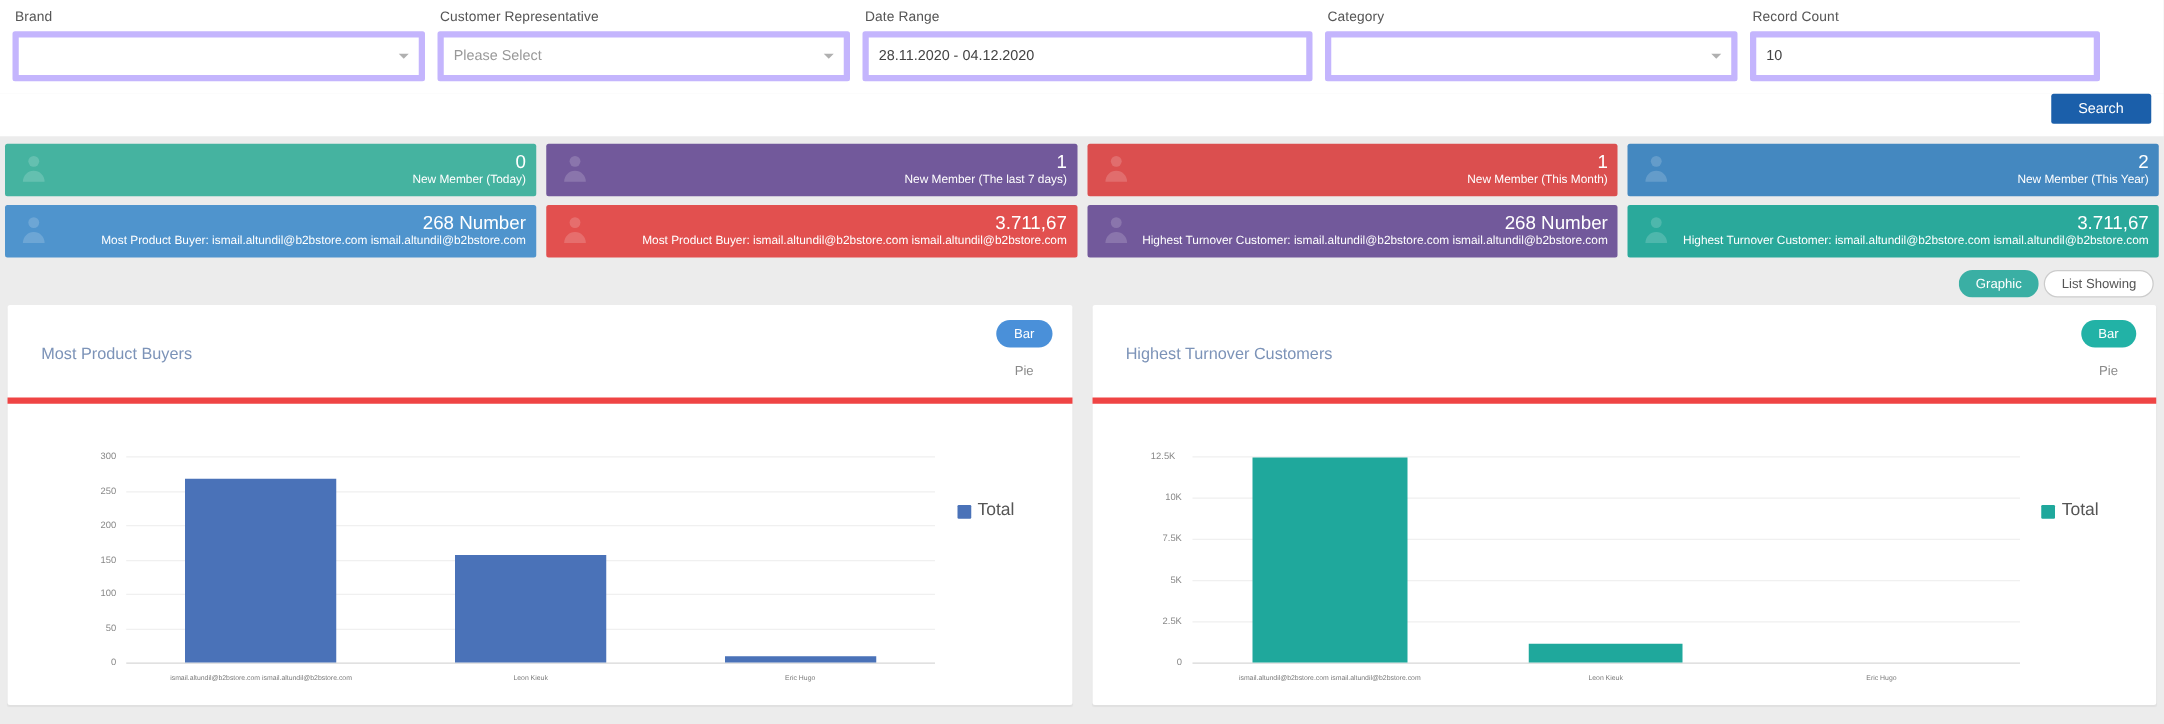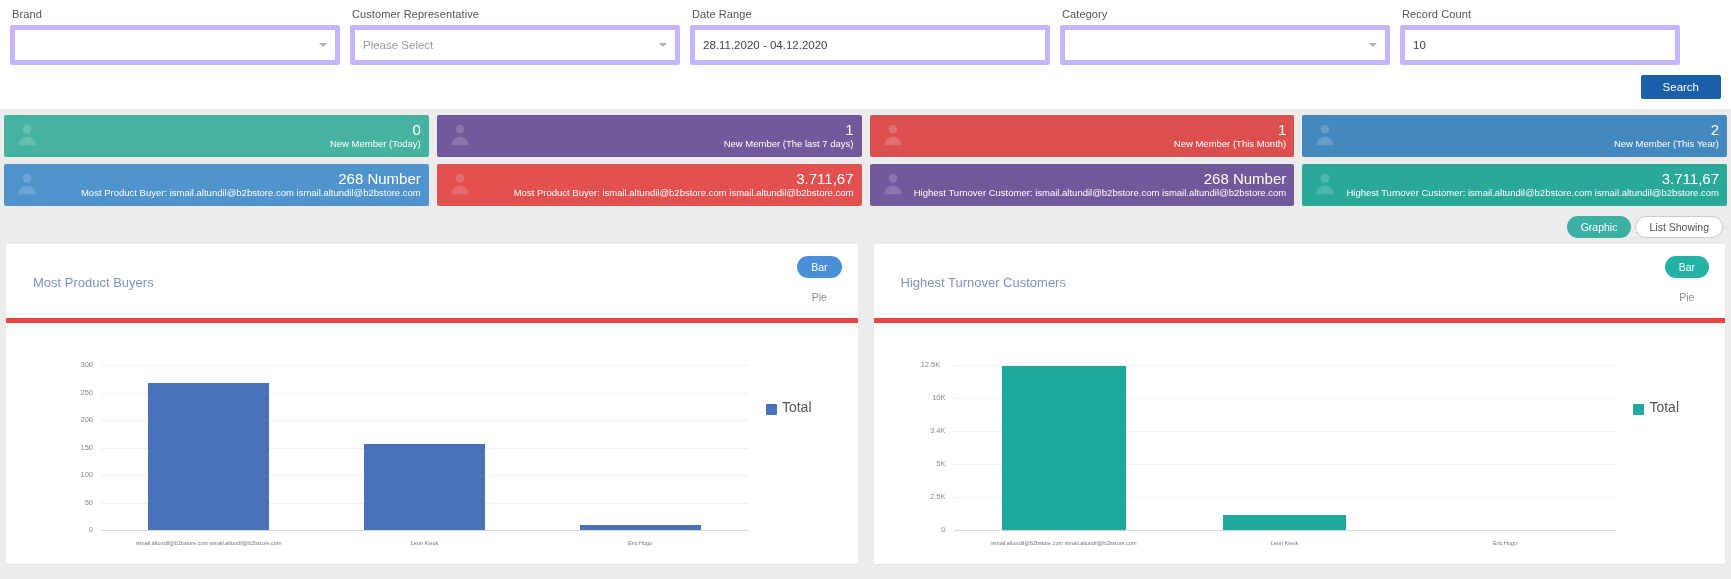--- a/index.html
+++ b/index.html
@@ -273,21 +273,21 @@
     </div>
     <div class="chart-area">
       <div class="plot" id="plot-1">
           <div class="axisline" style="left: 80px; width: 662px; top: 207px;"></div>
           <div class="ytick" style="left: 42px; top: 202px;">0</div>
           <div class="gridline" style="left: 80px; width: 662px; top: 174px;"></div>
           <div class="ytick" style="left: 42px; top: 169px;">2.5K</div>
           <div class="gridline" style="left: 80px; width: 662px; top: 141px;"></div>
           <div class="ytick" style="left: 42px; top: 136px;">5K</div>
           <div class="gridline" style="left: 80px; width: 662px; top: 108px;"></div>
-          <div class="ytick" style="left: 42px; top: 103px;">3.4K</div>
+          <div class="ytick" style="left: 42px; top: 103px;">7.5K</div>
           <div class="gridline" style="left: 80px; width: 662px; top: 75px;"></div>
           <div class="ytick" style="left: 42px; top: 70px;">10K</div>
           <div class="gridline" style="left: 80px; width: 662px; top: 42px;"></div>
           <div class="ytick" style="left: 42px; top: 37px; text-align: center;">12.5K</div>
           <div class="bar" style="left: 128.547px; width: 123.573px; height: 163.68px; bottom: 58px; background: rgb(31, 168, 156);"></div>
           <div class="xlabel" style="left: 190.333px; top: 217px;">ismail.altundil@b2bstore.com ismail.altundil@b2bstore.com</div>
           <div class="bar" style="left: 349.213px; width: 123.573px; height: 14.52px; bottom: 58px; background: rgb(31, 168, 156);"></div>
           <div class="xlabel" style="left: 411px; top: 217px;">Leon Kieuk</div>
           <div class="xlabel" style="left: 631.667px; top: 217px;">Eric Hugo</div>
         </div>

